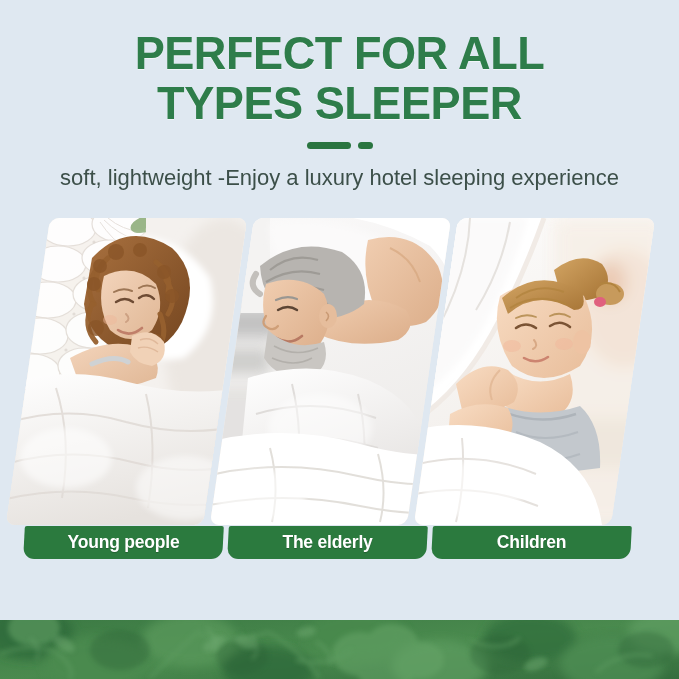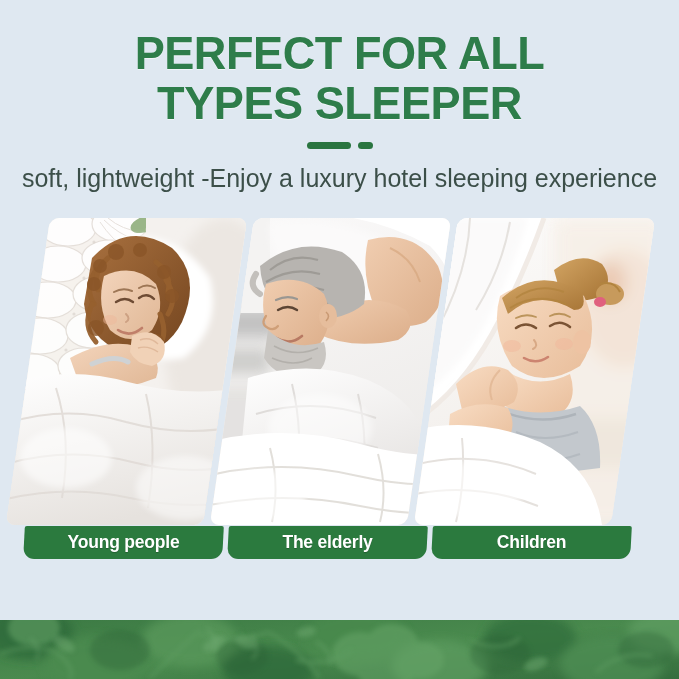--- a/index.html
+++ b/index.html
@@ -77,21 +77,21 @@
     background: #2a7540;
   }
 
   #subtitle {
     position: absolute;
     left: 0;
     top: 165px;
     width: 679px;
     text-align: center;
     font-family: "Liberation Sans", sans-serif;
-    font-size: 25px;
+    font-size: 22px;
     line-height: 26px;
     color: #3c4f49;
     white-space: nowrap;
   }
 
   
   #panels {
     position: absolute;
     left: 0;
     top: 218px;

